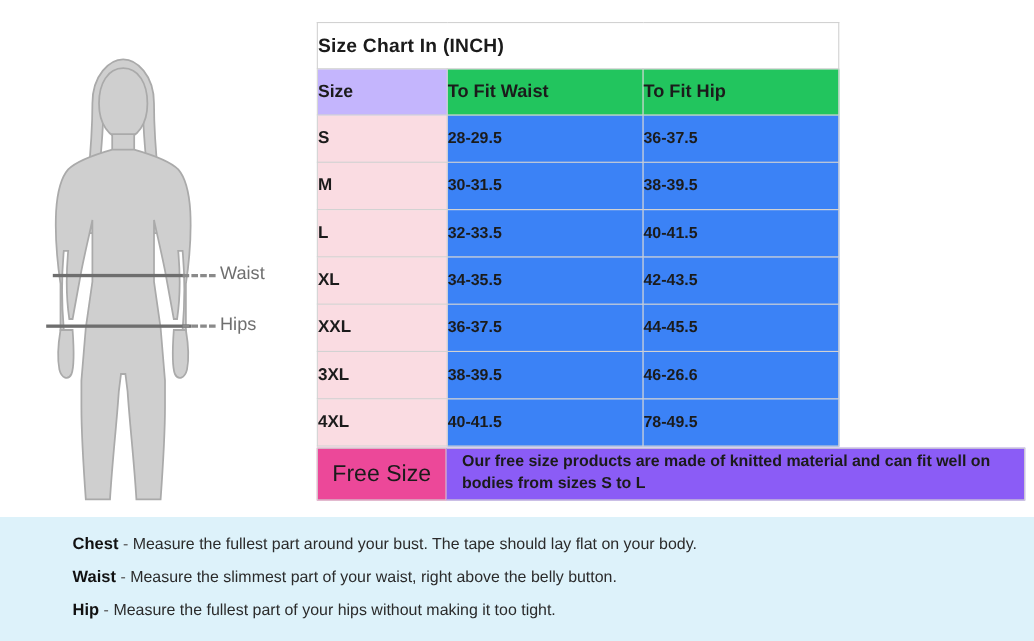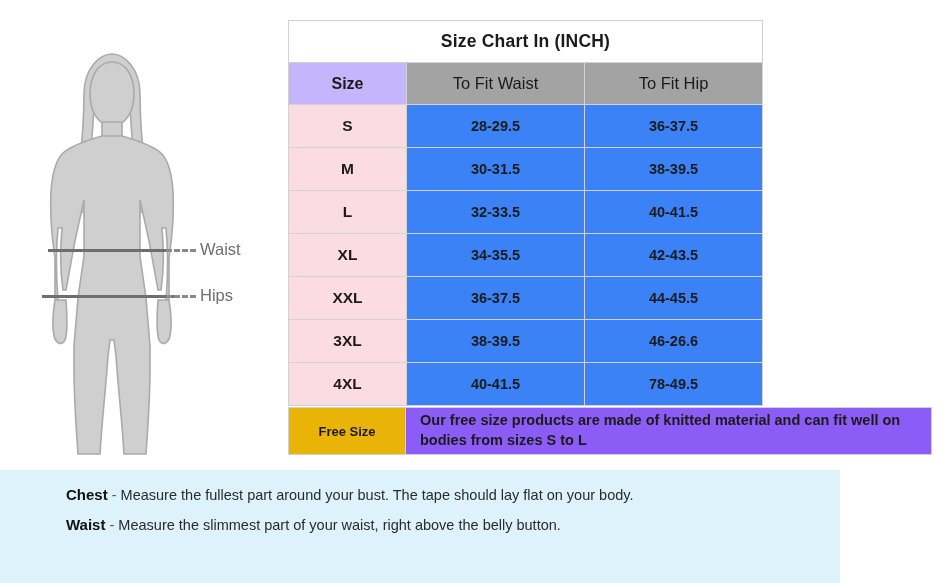--- a/index.html
+++ b/index.html
@@ -51,21 +51,20 @@
   
   #size-table {
     position: absolute;
     left: 288px; top: 20px;
     width: 474px;
     border-collapse: collapse;
     table-layout: fixed;
   }
   #size-table td {
     border: 1px solid #d2d2d2;
-    text-align: center;
     vertical-align: middle;
     font-family: "Liberation Sans", sans-serif;
   }
   .col-size  { width: 118px; }
   .col-waist { width: 178px; }
   .col-hip   { width: 178px; }
 
   #table-title {
     height: 42px;
     background: #ffffff;
@@ -76,23 +75,23 @@
   }
   .hdr-size {
     height: 42px;
     background: #c4b5fd;
     font-size: 16px;
     font-weight: bold;
     color: #1b1b1b;
   }
   .hdr-meas {
     height: 42px;
-    background: #a3a3a3;
+    background: #22c55e;
     font-size: 16.5px;
-    font-weight: normal;
+    font-weight: bold;
     color: #1b1b1b;
   }
   .cell-size {
     height: 43px;
     background: #fadce2;
     font-size: 15.5px;
     font-weight: bold;
     color: #1b1b1b;
   }
   .cell-val {
@@ -105,48 +104,48 @@
 
   
   #free-size-row {
     position: absolute;
     left: 288px; top: 407px;
     width: 644px; height: 48px;
     display: flex;
   }
   #free-size-label {
     width: 118px;
-    background: #eab308;
+    background: #ec4899;
     border: 1px solid #d2d2d2;
     display: flex;
     align-items: center;
     justify-content: center;
-    font-size: 13px;
-    font-weight: bold;
+    font-size: 21px;
+    font-weight: normal;
     color: #1b1b1b;
   }
   #free-size-note {
     flex: 1;
     background: #8b5cf6;
     border: 1px solid #d2d2d2;
     border-left: none;
     display: flex;
     align-items: center;
     padding-left: 14px;
     font-size: 14.5px;
     font-weight: bold;
     color: #1b1b1b;
     line-height: 1.35;
   }
 
   
   #instructions-panel {
     position: absolute;
     left: 0; top: 470px;
-    width: 840px; height: 113px;
+    width: 940px; height: 113px;
     background: #ddf2fa;
     padding: 16px 0 0 66px;
   }
   .instruction-line {
     font-size: 14.5px;
     color: #2b2b2b;
     margin-bottom: 13px;
     white-space: nowrap;
   }
   .instruction-line .term {
@@ -281,13 +280,18 @@
   <div class="instruction-line">
     <span class="term">Chest</span>
     <span class="sep">-</span>
     <span class="body">Measure the fullest part around your bust. The tape should lay flat on your body.</span>
   </div>
   <div class="instruction-line">
     <span class="term">Waist</span>
     <span class="sep">-</span>
     <span class="body">Measure the slimmest part of your waist, right above the belly button.</span>
   </div>
+  <div class="instruction-line">
+    <span class="term">Hip</span>
+    <span class="sep">-</span>
+    <span class="body">Measure the fullest part of your hips without making it too tight.</span>
+  </div>
 </div>
 
 </body></html>

